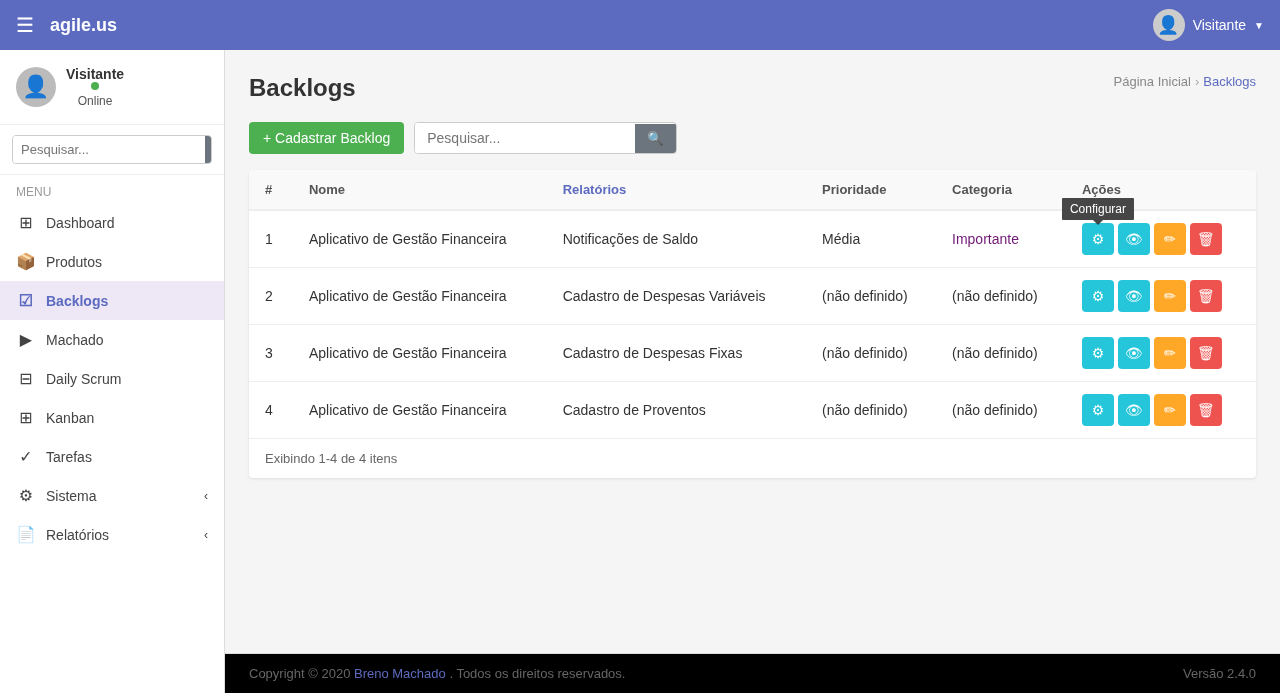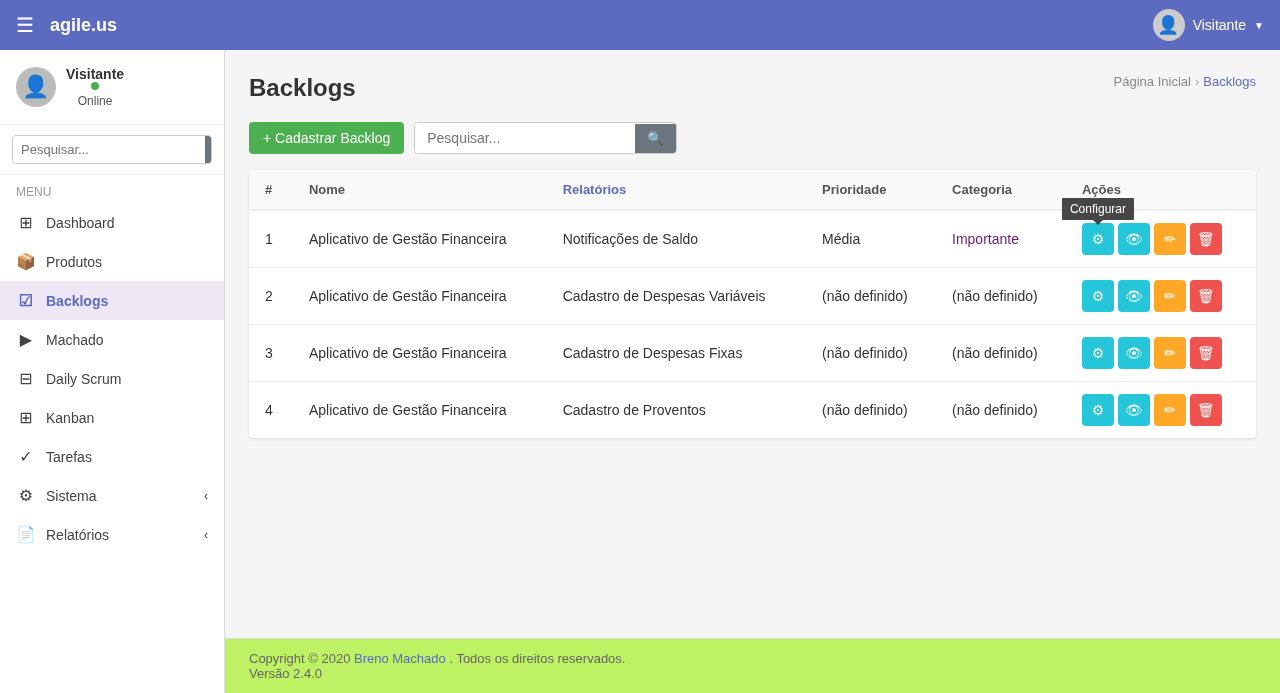--- a/index.html
+++ b/index.html
@@ -198,28 +198,27 @@
       top: 100%; left: 50%; transform: translateX(-50%);
       border: 5px solid transparent;
       border-top-color: rgba(50,50,50,0.9);
     }
 
     
     .pagination-info { padding: 12px 16px; font-size: 13px; color: #666; border-top: 1px solid #eee; }
 
     
     .footer {
-      background: #bef264;
+      background: #000000;
       border-top: 1px solid #ddd;
       padding: 12px 24px;
       display: flex;
       justify-content: space-between;
       font-size: 13px;
       color: #666;
-      flex-direction: column;
     }
     .footer a { color: #5c6bc0; text-decoration: none; }
 
     
     .status-bar {
       background: #333;
       color: #ccc;
       font-size: 12px;
       padding: 3px 8px;
     }
@@ -400,20 +399,21 @@
                 <div class="action-buttons">
                   <button class="btn-action btn-config">⚙</button>
                   <button class="btn-action btn-view">👁</button>
                   <button class="btn-action btn-edit">✏</button>
                   <button class="btn-action btn-delete">🗑</button>
                 </div>
               </td>
             </tr>
           </tbody>
         </table>
+        <div class="pagination-info">Exibindo 1-4 de 4 itens</div>
       </div>
 
     </div>
 
     <div class="footer">
       <div>
         <span>Copyright © 2020</span>
         <a href="#">Breno Machado</a>
         <span>. Todos os direitos reservados.</span>
       </div>

